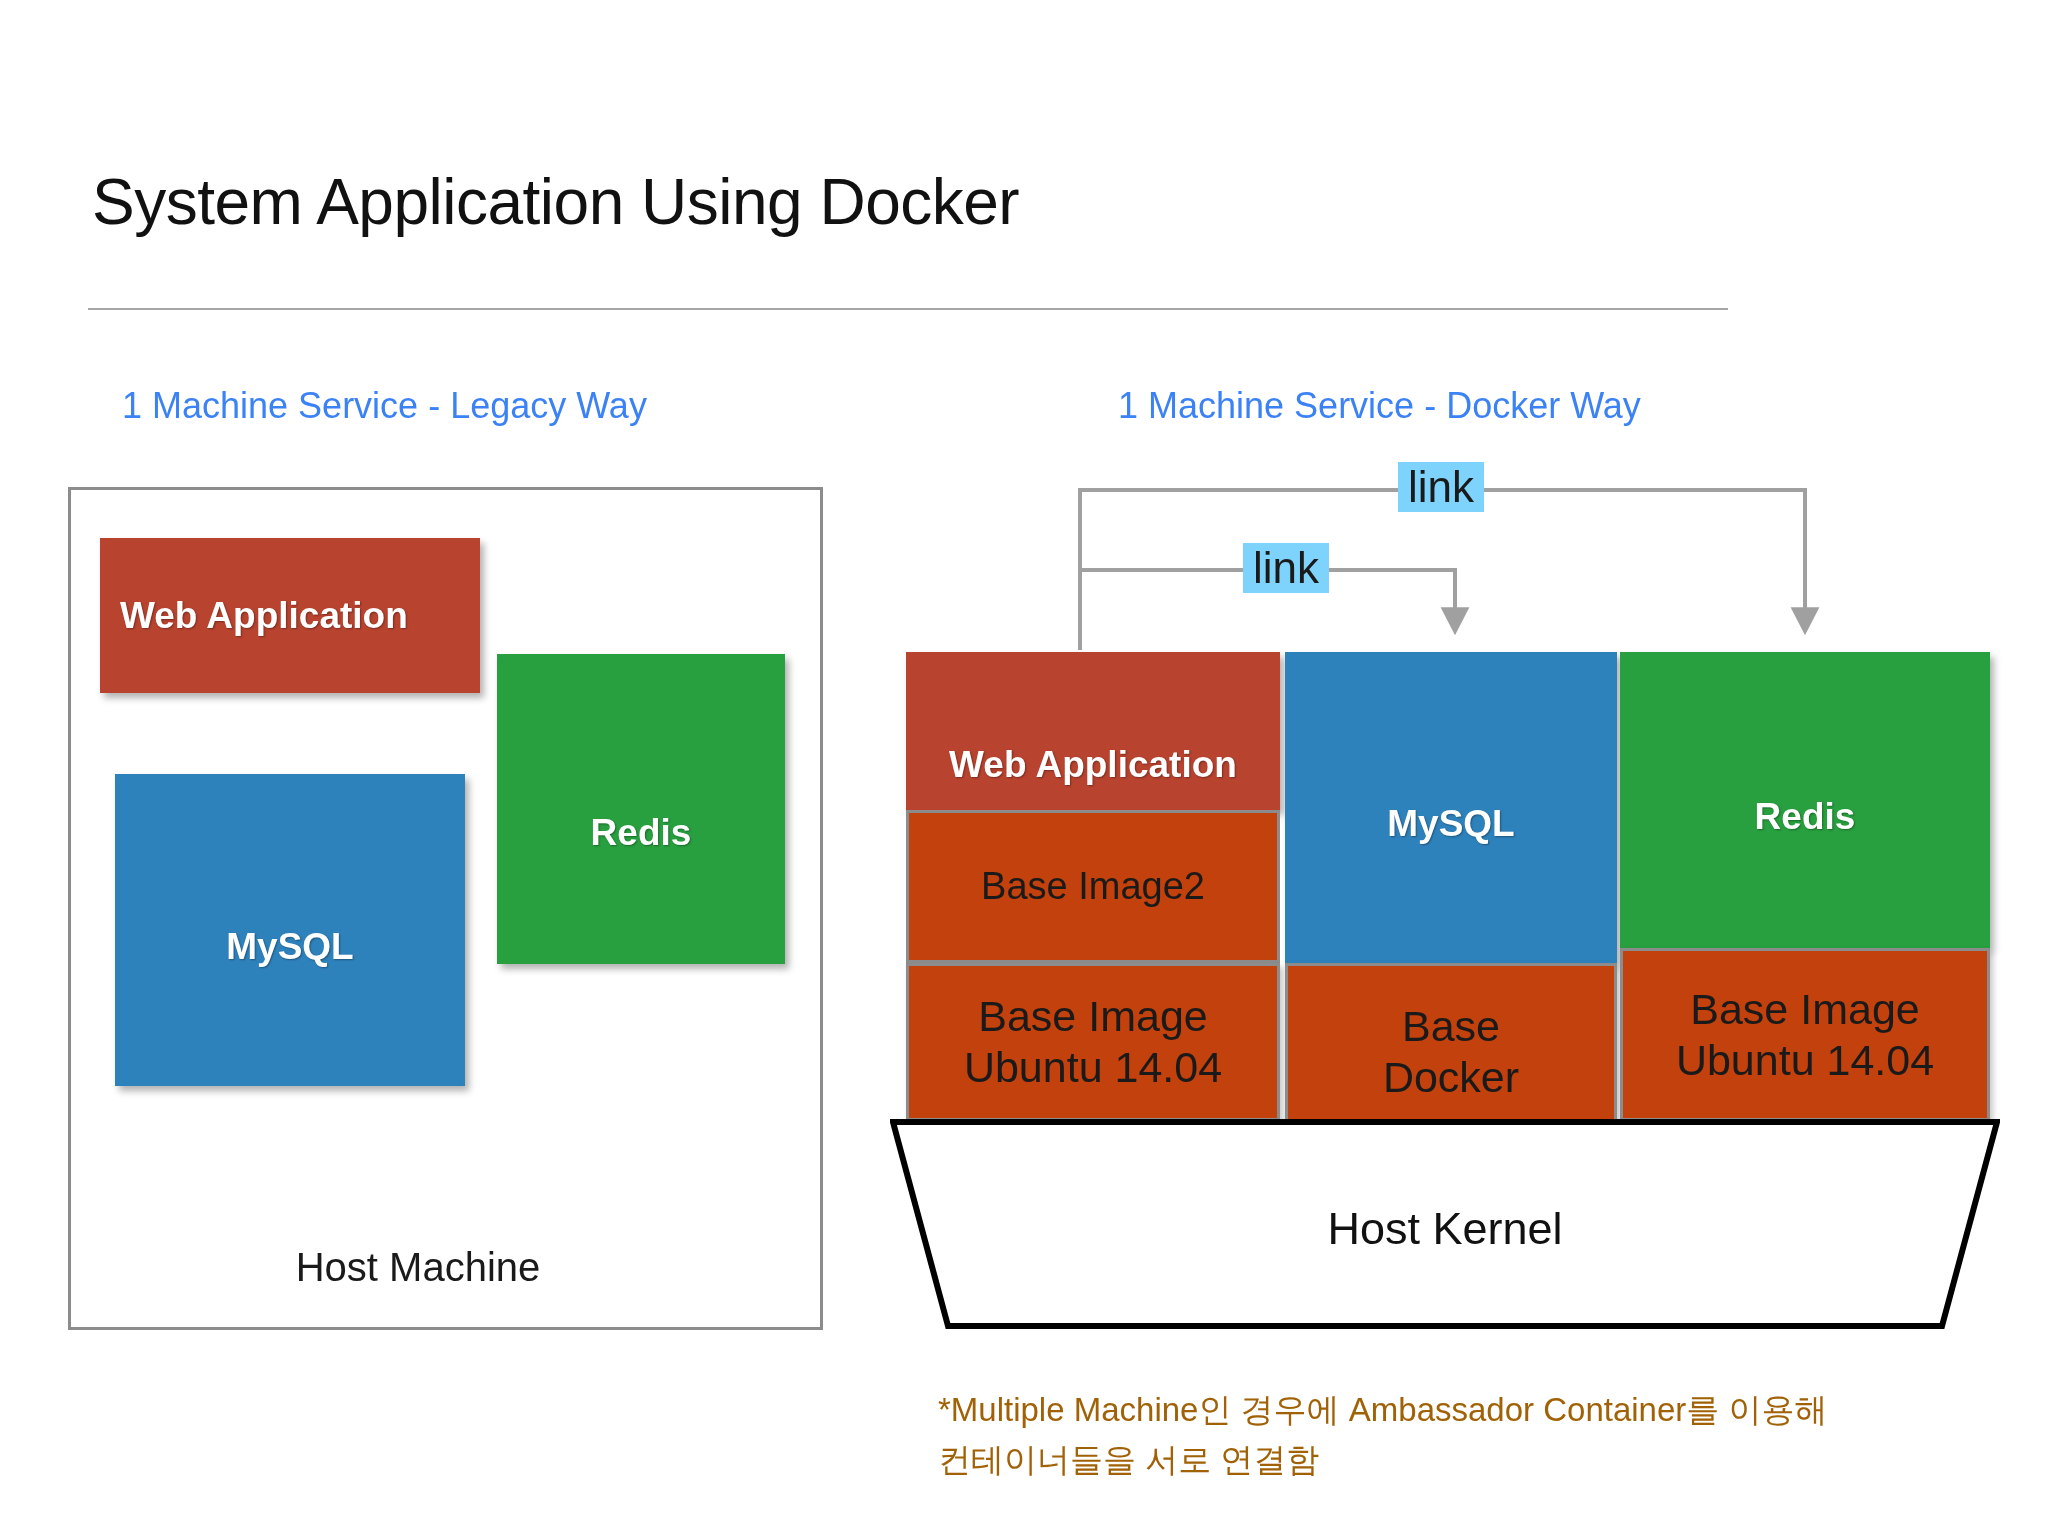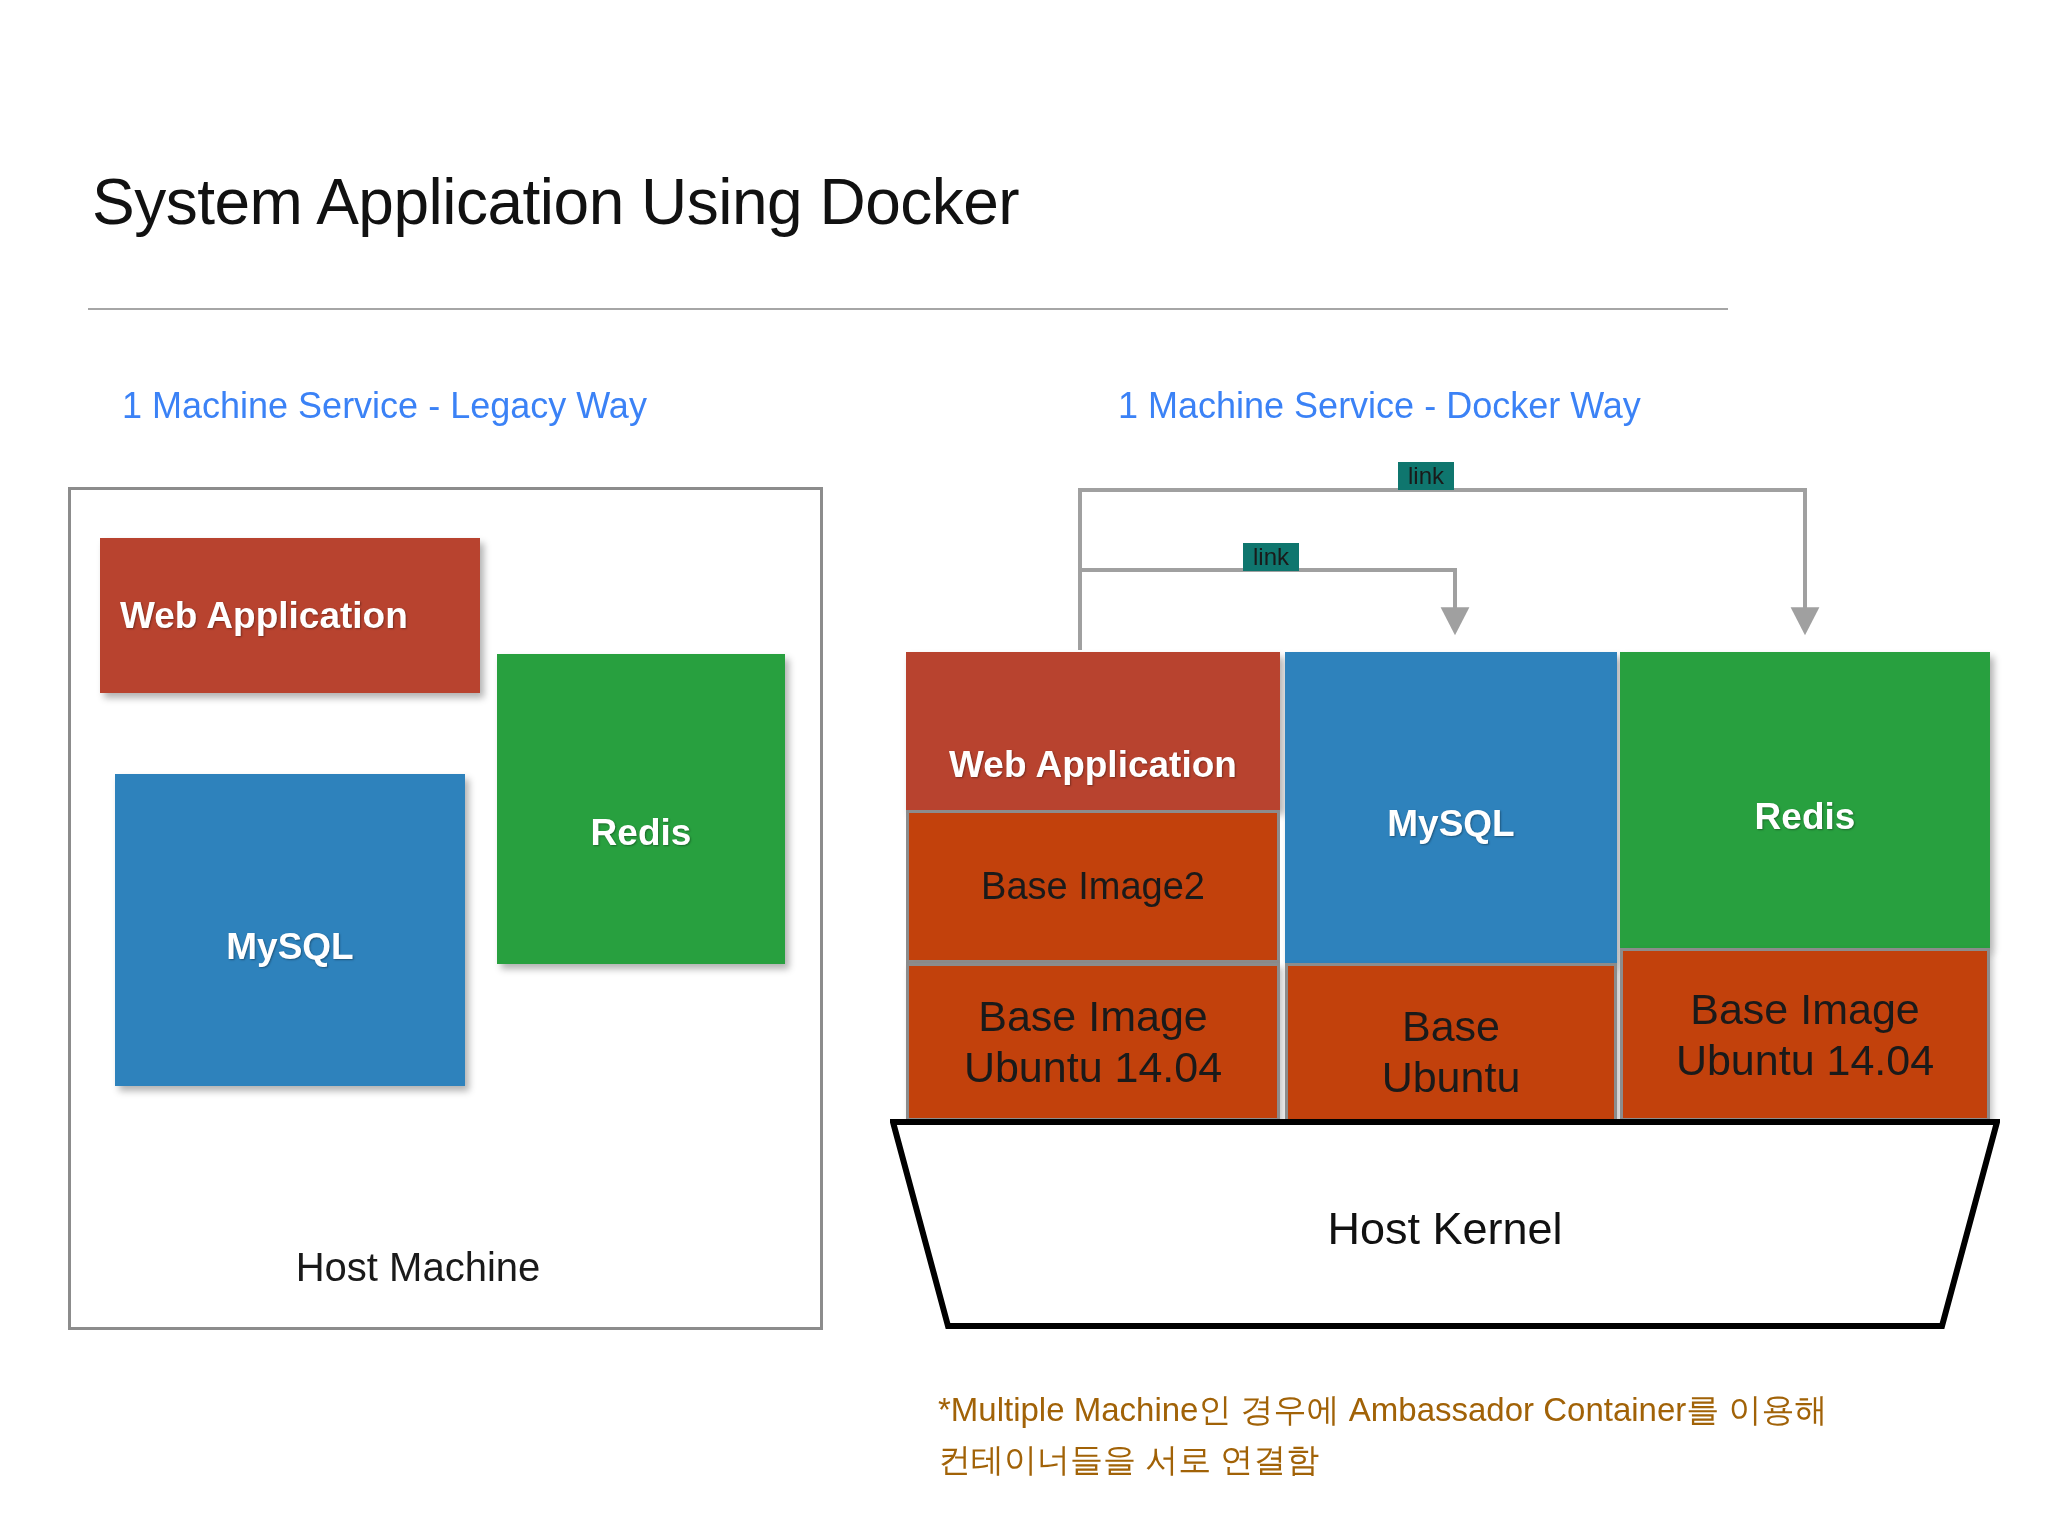--- a/index.html
+++ b/index.html
@@ -194,23 +194,23 @@
   #link-arrows {
     position: absolute;
     left: 1060px;
     top: 470px;
     width: 800px;
     height: 200px;
     overflow: visible;
   }
   .link-label {
     position: absolute;
-    font-size: 24px;
+    font-size: 44px;
     color: #1a1a1a;
-    background: #0f766e;
+    background: #7dd3fc;
     padding: 0 10px;
     white-space: nowrap;
     text-align: right;
   }
   #link-label-outer { left: 1398px; top: 462px; }
   #link-label-inner { left: 1243px; top: 543px; }
 
   
   #footnote {
     position: absolute;
@@ -280,21 +280,21 @@
   <div class="image-box" id="d-web-base">
     <span>
       <span>Base Image</span><br>
       <span>Ubuntu 14.04</span>
     </span>
   </div>
 
   <div class="image-box" id="d-mysql-base">
     <span>
       <span>Base</span><br>
-      <span>Ubuntu</span>
+      <span>Docker</span>
     </span>
   </div>
 
   <div class="image-box" id="d-redis-base">
     <span>
       <span>Base Image</span><br>
       <span>Ubuntu 14.04</span>
     </span>
   </div>
 

